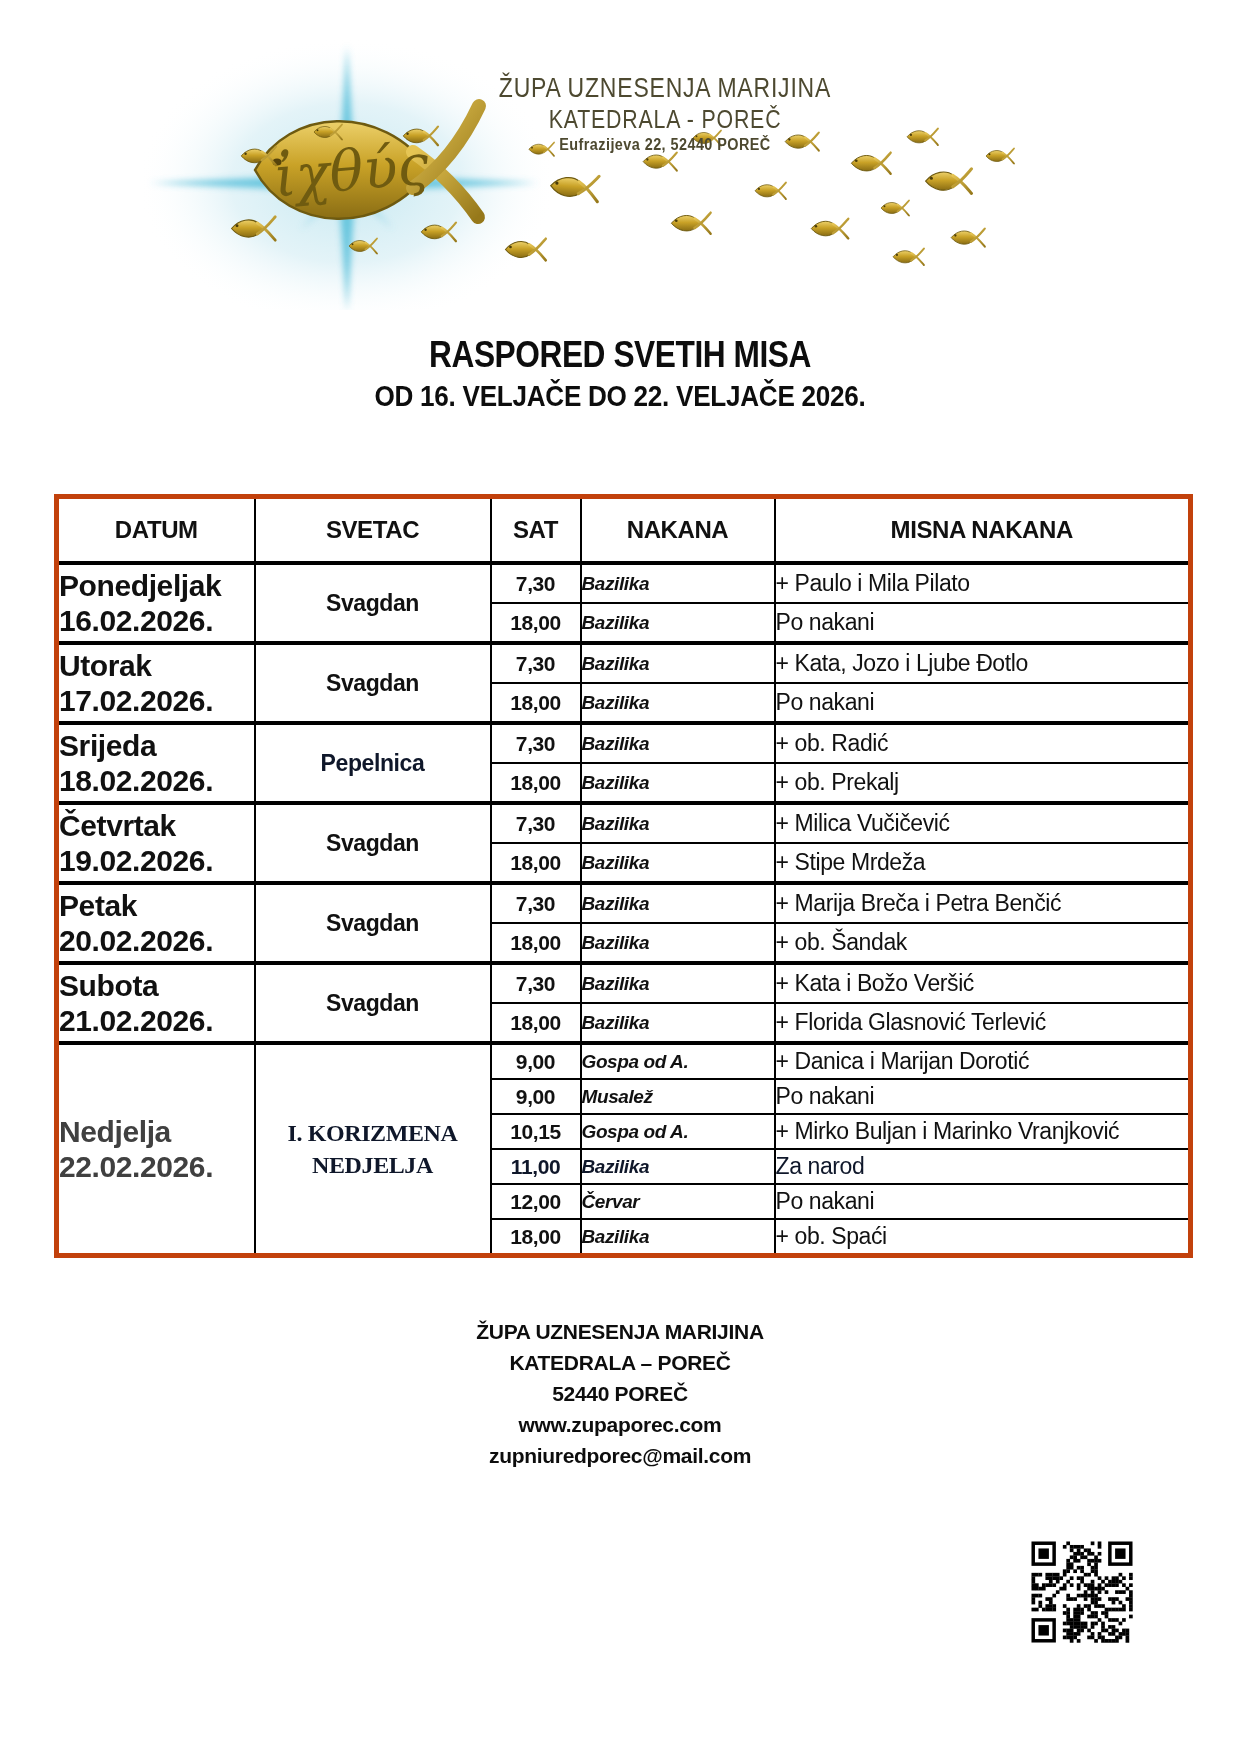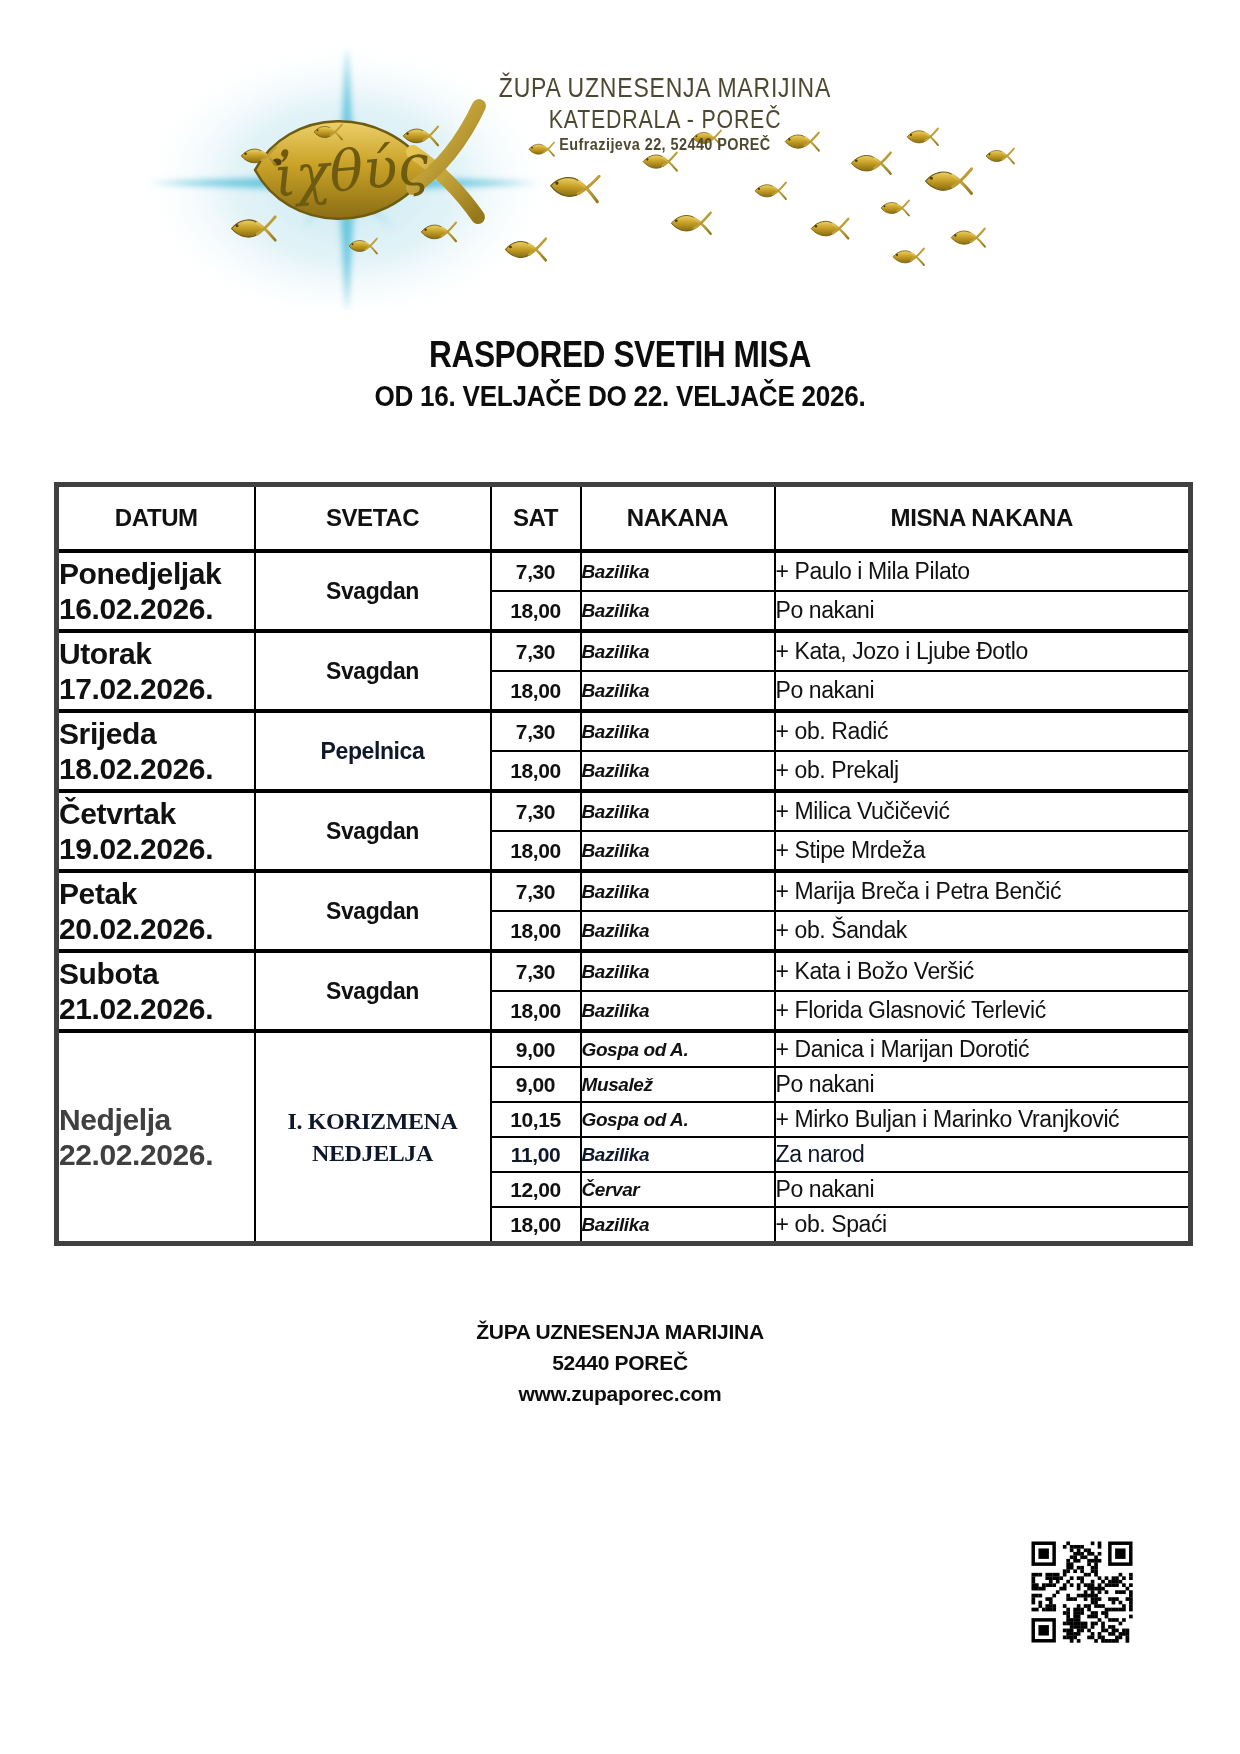--- a/index.html
+++ b/index.html
@@ -13,22 +13,22 @@
   .lt2{top:104px;font-size:26px;font-weight:normal;letter-spacing:1px;transform:scaleX(.82);}
   .lt3{top:136px;font-size:16px;font-weight:bold;letter-spacing:.5px;transform:scaleX(.9);}
 
   
   .doc-title{position:absolute;left:0;top:334px;width:100%;text-align:center;
              font-size:36px;font-weight:bold;letter-spacing:-.5px;transform:scaleX(.88);color:#0d0d0d;}
   .doc-subtitle{position:absolute;left:0;top:380px;width:100%;text-align:center;
              font-size:29px;font-weight:bold;letter-spacing:-.3px;transform:scaleX(.9);color:#0d0d0d;}
 
   
-  table.sched{position:absolute;left:54px;top:482px;width:1134px;table-layout:fixed;
-              border-collapse:collapse;border:5px solid #404040;letter-spacing:-.4px;}
+  table.sched{position:absolute;left:54px;top:494px;width:1134px;table-layout:fixed;
+              border-collapse:collapse;border:5px solid #c2410c;letter-spacing:-.4px;}
   table.sched td, table.sched th{border:2px solid #000;overflow:hidden;padding:0;vertical-align:middle;}
   table.sched th{height:62px;font-size:24px;font-weight:bold;border-bottom:4px solid #000;}
   tr.grp > td{border-top:4px solid #000;}
   tr.r-w > .c-sat, tr.r-w > .c-crkva, tr.r-w > .c-nak{height:37px;}
   tr.r-s > .c-sat, tr.r-s > .c-crkva, tr.r-s > .c-nak{height:33px;}
 
   .c-date{text-align:left;font-weight:bold;font-size:30px;}
   .c-date .dayname,.c-date .daydate{line-height:35px;}
   .c-svetac{text-align:center;font-weight:bold;font-size:23px;padding:0 14px;}
   .c-sat{text-align:center;font-weight:bold;font-size:21px;}
@@ -277,22 +277,24 @@
     <tr class="r-s">
       <td class="c-sat">18,00</td>
       <td class="c-crkva">Bazilika</td>
       <td class="c-nak">+ ob. Spaći</td>
     </tr>
   </tbody>
     </table>
 
   <div class="footer">
     <div>ŽUPA UZNESENJA MARIJINA</div>
+    <div>KATEDRALA – POREČ</div>
     <div>52440 POREČ</div>
     <div>www.zupaporec.com</div>
+    <div>zupniuredporec@mail.com</div>
   </div>
 
   <div class="qr-box">
     <svg id="qr" viewBox="-1 -1 31 31" aria-hidden="true">
         <rect x="10" y="0" width="1.06" height="1.06" fill="#000"></rect>
         <rect x="17" y="0" width="1.06" height="1.06" fill="#000"></rect>
         <rect x="19" y="0" width="1.06" height="1.06" fill="#000"></rect>
         <rect x="9" y="1" width="1.06" height="1.06" fill="#000"></rect>
         <rect x="11" y="1" width="1.06" height="1.06" fill="#000"></rect>
         <rect x="12" y="1" width="1.06" height="1.06" fill="#000"></rect>

